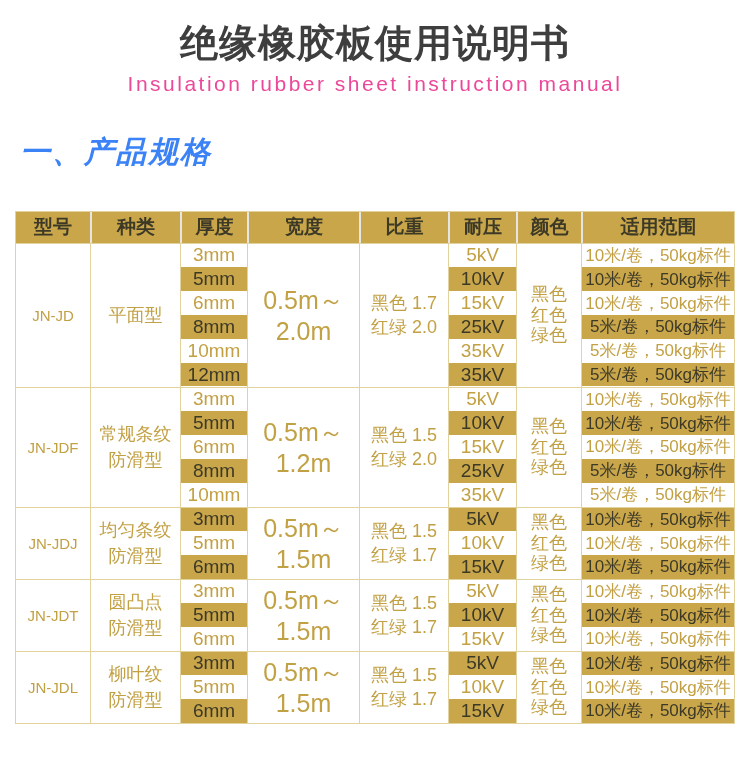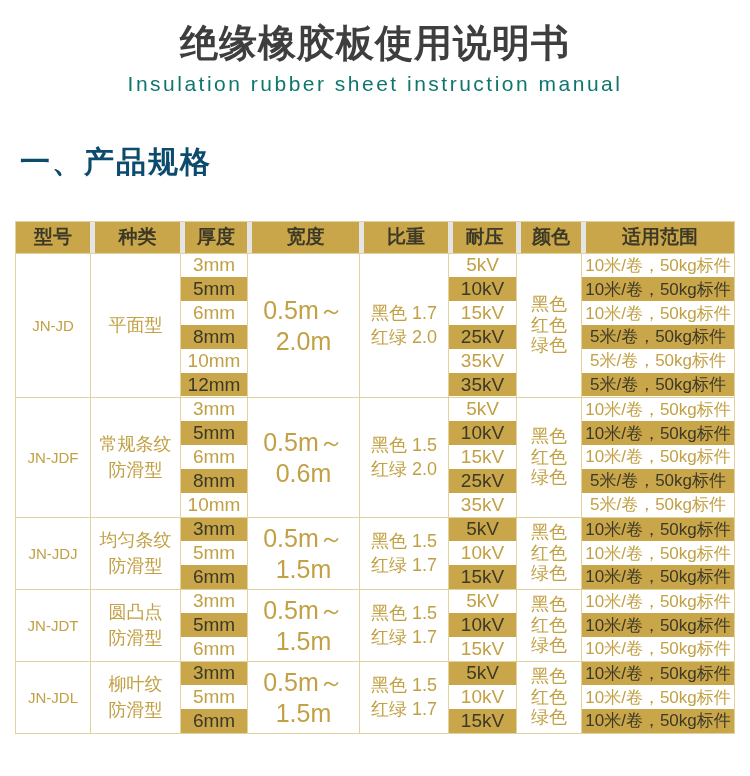--- a/index.html
+++ b/index.html
@@ -14,29 +14,30 @@
   .title {
     font-size: 38px;
     font-weight: bold;
     color: #3e3e3e;
     letter-spacing: 1px;
     line-height: 1.25;
   }
   .subtitle {
     margin-top: 4px;
     font-size: 21px;
-    color: #0f766e;
+    color: #ec4899;
     letter-spacing: 2.5px;
   }
   .section-heading {
-    margin: 46px 0 0 20px;
+    margin: 36px 0 0 20px;
     font-size: 30px;
     font-weight: bold;
-    color: #0c4a6e;
+    color: #3b82f6;
     letter-spacing: 2px;
+    font-style: italic;
   }
   
   .spec-table {
     margin: 38px 15px 0 15px;
     width: 720px;
     border: 1px solid #e2d29e;
     font-size: 18px;
   }
   .grid-row {
     display: grid;
@@ -48,21 +49,21 @@
     height: 31px;
     text-align: right;
   }
   .thead .hcell {
     display: flex;
     align-items: center;
     justify-content: center;
     color: #3d3927;
     font-weight: 600;
     font-size: 19px;
-    border-left: 5px solid #e5e5e5;
+    border-left: 2px solid #e5e5e5;
   }
   .thead .hcell:first-child { border-left: none; }
   
   .tsection { border-top: 1px solid #e2d29e; }
   .tsection:first-of-type { border-top: none; }
   .tsection .cell {
     border-left: 1px solid #e2d29e;
     display: flex;
     flex-direction: column;
     align-items: center;
@@ -163,21 +164,21 @@
       <span>常规条纹</span>
       <span>防滑型</span>
     </div>
     <div class="cell stripe-col">
       <div class="sub w">3mm</div>
       <div class="sub g">5mm</div>
       <div class="sub w">6mm</div>
       <div class="sub g">8mm</div>
       <div class="sub w">10mm</div>
     </div>
-    <div class="cell width-cell">0.5m～0.6m</div>
+    <div class="cell width-cell">0.5m～1.2m</div>
     <div class="cell gravity-cell">
       <span>黑色 1.5</span>
       <span>红绿 2.0</span>
     </div>
     <div class="cell stripe-col">
       <div class="sub w">5kV</div>
       <div class="sub g">10kV</div>
       <div class="sub w">15kV</div>
       <div class="sub g">25kV</div>
       <div class="sub w">35kV</div>

